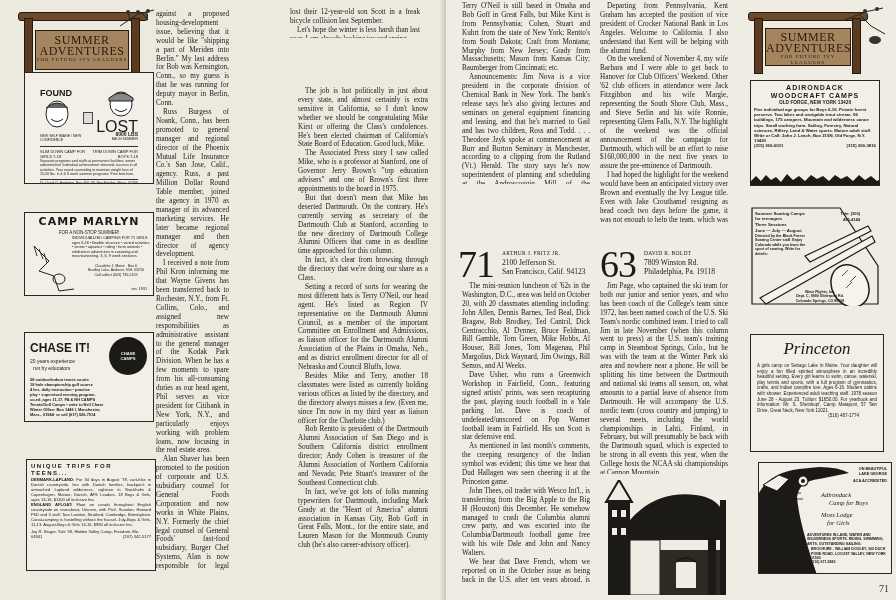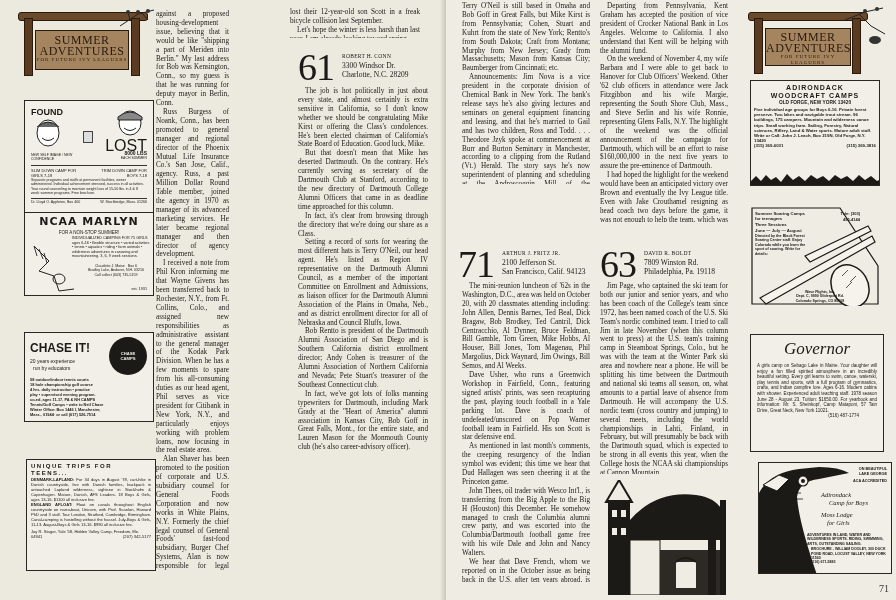--- a/index.html
+++ b/index.html
@@ -42,21 +42,21 @@
       <div class="t2">FOR FUTURE IVY LEAGUERS</div>
     </div>
     <svg style="position:absolute; left:100px; top:0;" width="40" height="20" viewBox="0 0 40 20">
         <path d="M2 18 L20 6 L36 2 M12 12 L10 4 M24 5 L30 12" stroke="#222" stroke-width="1" fill="none"></path>
         <circle cx="20" cy="4" r="2" fill="#333"></circle>
         <circle cx="30" cy="3" r="2" fill="#333"></circle>
         <circle cx="10" cy="4" r="2" fill="#333"></circle>
       </svg>
   </div>
 
-  <div class="ad" style="left:24px; top:100px; width:130px; height:140px; padding:6px;">
+  <div class="ad" style="left:24px; top:72px; width:130px; height:112px; padding:15px;">
     <div style="display:flex; justify-content:space-between; height:56px;">
       <div style="width:44px;">
         <div style="font-weight:bold; font-size:9px; line-height:10px;">FOUND</div>
         <svg width="34" height="32" viewBox="0 0 34 32">
             <ellipse cx="17" cy="16" rx="11" ry="13" fill="#fff" stroke="#222"></ellipse>
             <path d="M6 10 Q17 0 28 10" stroke="#222" fill="#666"></path>
             <path d="M11 21 Q17 26 23 21" stroke="#222" fill="none"></path>
           </svg>
         <div class="tiny" style="font-size:3.5px; line-height:4px;">NEW SELF IMAGE / NEW CONFIDENCE</div>
       </div>
@@ -81,21 +81,21 @@
       <span>Dr. Lloyd O. Appleton, Box 400</span>
       <span>W. Stockbridge, Mass. 01266</span>
     </div>
     <div style="display:flex; justify-content:space-between; align-items:baseline;">
       <span><span style="font-weight:bold; font-size:7.5px; letter-spacing:0.5px;">KINGSMONT</span> <span style="font-size:3.5px;">Camp</span></span>
       <span style="font-size:3.6px;">Tel: 413-232-8518</span>
     </div>
   </div>
 
   <div class="ad" style="left:24px; top:212px; width:130px; height:84px; padding:3px;">
-    <div style="text-align:center; font-weight:bold; font-size:11px; letter-spacing:1px; line-height:12px; font-family:'DejaVu Sans', sans-serif;">NCAA MARLYN</div>
+    <div style="text-align:center; font-weight:bold; font-size:11px; letter-spacing:1px; line-height:12px; font-family:'DejaVu Sans', sans-serif;">CAMP MARLYN</div>
     <div style="text-align:center; font-size:4.5px; line-height:6px; margin-top:2px;">FOR A NON-STOP SUMMER!</div>
     <svg style="position:absolute; left:4px; top:28px;" width="50" height="54" viewBox="0 0 50 54">
         <path d="M5 5 L20 20 L10 30 L25 35 L30 50 L45 48" stroke="#222" fill="none"></path>
         <path d="M5 5 L8 15 M10 8 L14 18 M15 12 L18 22" stroke="#333"></path>
         <ellipse cx="30" cy="38" rx="6" ry="5" fill="none" stroke="#222"></ellipse>
       </svg>
     <div style="margin-left:44px; font-size:3.8px; line-height:4.6px;">INDIVIDUALIZED CAMPING FOR 75 GIRLS ages 6-16 • flexible structure • varied activities • tennis • aquatics • riding • farm animals • wilderness adventures in canoeing and mountaineering. 3, 6, 9 week sessions.</div>
     <div style="margin-left:54px; margin-top:5px; font-size:3.6px; line-height:4.4px; text-align:center;">
       <div><span>Claudette J. Moise</span> &nbsp; <span>Box 6</span></div>
       <div>Bradley Lake, Andover, N.H. 03216</div>
@@ -145,34 +145,28 @@
     <p>I received a note from Phil Kron informing me that Wayne Givens has been transferred back to Rochester, N.Y., from Ft. Collins, Colo., and assigned new responsibilities as administrative assistant to the general manager of the Kodak Park Division. When he has a few moments to spare from his all-consuming duties as our head agent, Phil serves as vice president for Citibank in New York, N.Y., and particularly enjoys working with problem loans, now focusing in the real estate area.</p>
     <p>Alan Shaver has been promoted to the position of corporate and U.S. subsidiary counsel for General Foods Corporation and now works in White Plains, N.Y. Formerly the chief legal counsel of General Foods' fast-food subsidiary, Burger Chef Systems, Alan is now responsible for legal affairs of all domestic subsidiaries, including certain staff functions such as insurance, purchasing and treasurer operations, and acquisitions. His wife Ellen is in her last year at Pace University. The Shaver's have a son Steven, age 13, and a daughter Laura, age 11.</p>
 
   </div>
 
   <div class="col" style="left:290px; top:8px; width:130px; height:30px;">
     <p style="text-indent:0;">lost their 12-year-old son Scott in a freak bicycle collision last September.</p>
     <p>Let's hope the winter is less harsh than last year. I am already looking toward spring.</p>
   </div>
 
-  <div class="class-head" style="left:298px; top:50px;">
-    <div class="class-num">61</div>
-    <div class="class-addr">
-      <div class="sc">ROBERT H. CONN</div>
-      <div>3300 Windsor Dr.</div>
-      <div>Charlotte, N.C. 28209</div>
-    </div>
-  </div>
 
   <div class="col" style="left:298px; top:87px; width:130px; height:490px;">
     <p>The job is hot politically in just about every state, and almost certainly is extra sensitive in California, so I don't know whether we should be congratulating Mike Kirst or offering the Class's condolences. He's been elected chairman of California's State Board of Education. Good luck, Mike.</p>
+    <p>The Associated Press story I saw called Mike, who is a professor at Stanford, one of Governor Jerry Brown's "top education advisers" and one of Brown's first three appointments to the board in 1975.</p>
     <p>But that doesn't mean that Mike has deserted Dartmouth. On the contrary. He's currently serving as secretary of the Dartmouth Club at Stanford, according to the new directory of Dartmouth College Alumni Officers that came in as deadline time approached for this column.</p>
     <p>In fact, it's clear from browsing through the directory that we're doing our share as a Class.</p>
     <p>Setting a record of sorts for wearing the most different hats is Terry O'Neil, our head agent. He's listed as Region IV representative on the Dartmouth Alumni Council, as a member of the important Committee on Enrollment and Admissions, as liaison officer for the Dartmouth Alumni Association of the Plains in Omaha, Neb., and as district enrollment director for all of Nebraska and Council Bluffs, Iowa.</p>
+    <p>Besides Mike and Terry, another 18 classmates were listed as currently holding various offices as listed by the directory, and the directory always misses a few. (Even me, since I'm now in my third year as liaison officer for the Charlotte club.)</p>
     <p>Bob Rentto is president of the Dartmouth Alumni Association of San Diego and is Southern California district enrollment director; Andy Cohen is treasurer of the Alumni Association of Northern California and Nevada; Pete Stuart's treasurer of the Southeast Connecticut club.</p>
     <p>In fact, we've got lots of folks manning typewriters for Dartmouth, including Mark Grady at the "Heart of America" alumni association in Kansas City, Bob Goff in Great Falls, Mont., for the entire state, and Lauren Mason for the Monmouth County club (he's also career-advisory officer).</p>
 
   </div>
 </div>
 
 <div class="gutter"></div>
 
 <div class="page page-right">
 
@@ -288,21 +282,21 @@
       <div>495-4144</div>
     </div>
     <div style="position:absolute; left:40px; bottom:3px; width:60px; font-size:3.6px; line-height:4.4px; text-align:center; font-weight:bold;">
       <div>Wave Flights, Inc.</div>
       <div>Dept. C, 9990 Gliderport Rd.</div>
       <div>Colorado Springs, CO 80908</div>
     </div>
   </div>
 
   <div class="ad" style="left:304px; top:334px; width:134px; height:118px; padding:4px 6px;">
-    <div style="font-family:'Liberation Serif', serif; font-style:italic; font-size:17px; line-height:20px; text-align:center;">Governor</div>
+    <div style="font-family:'Liberation Serif', serif; font-style:italic; font-size:17px; line-height:20px; text-align:center;">Princeton</div>
     <div style="font-size:4.5px; line-height:5.6px; text-align:justify; margin-top:4px;">A girls camp on Sebago Lake in Maine. Your daughter will enjoy a fun filled spirited atmosphere in an incredibly beautiful setting. Every girl learns to swim, canoe, waterski, play tennis and sports, with a full program of gymnastics, crafts, and Indian campfire lore. Ages 6-16. Modern cabins with shower. Experienced adult teaching staff. 1978 season June 28 - August 23. Tuition: $1650.00. For yearbook and information: Mr. S. Sheinkopf, Camp Mataponi, 57 Tain Drive, Great Neck, New York 11021.</div>
     <div style="font-size:4.5px; line-height:5.6px; text-align:right; padding-right:18px;">(516) 487-1774</div>
   </div>
 
   <div class="ad" style="left:312px; top:462px; width:134px; height:112px; padding:0;">
     <svg style="position:absolute; left:0; top:0;" width="134" height="112" viewBox="0 0 134 112">
       <path d="M0 112 L0 30 Q10 10 40 6 L60 4 Q80 4 90 10 L60 16 Q40 18 38 34 Q40 60 58 112 Z" fill="#1c1a17"></path>
       <path d="M4 22 L20 12 L30 16 L18 28 Z" fill="#f1efe8" stroke="#1c1a17"></path>
       <circle cx="44" cy="18" r="5" fill="#f1efe8" stroke="#1c1a17" stroke-width="1.2"></circle>
       <circle cx="44" cy="18" r="2" fill="#1c1a17"></circle>

